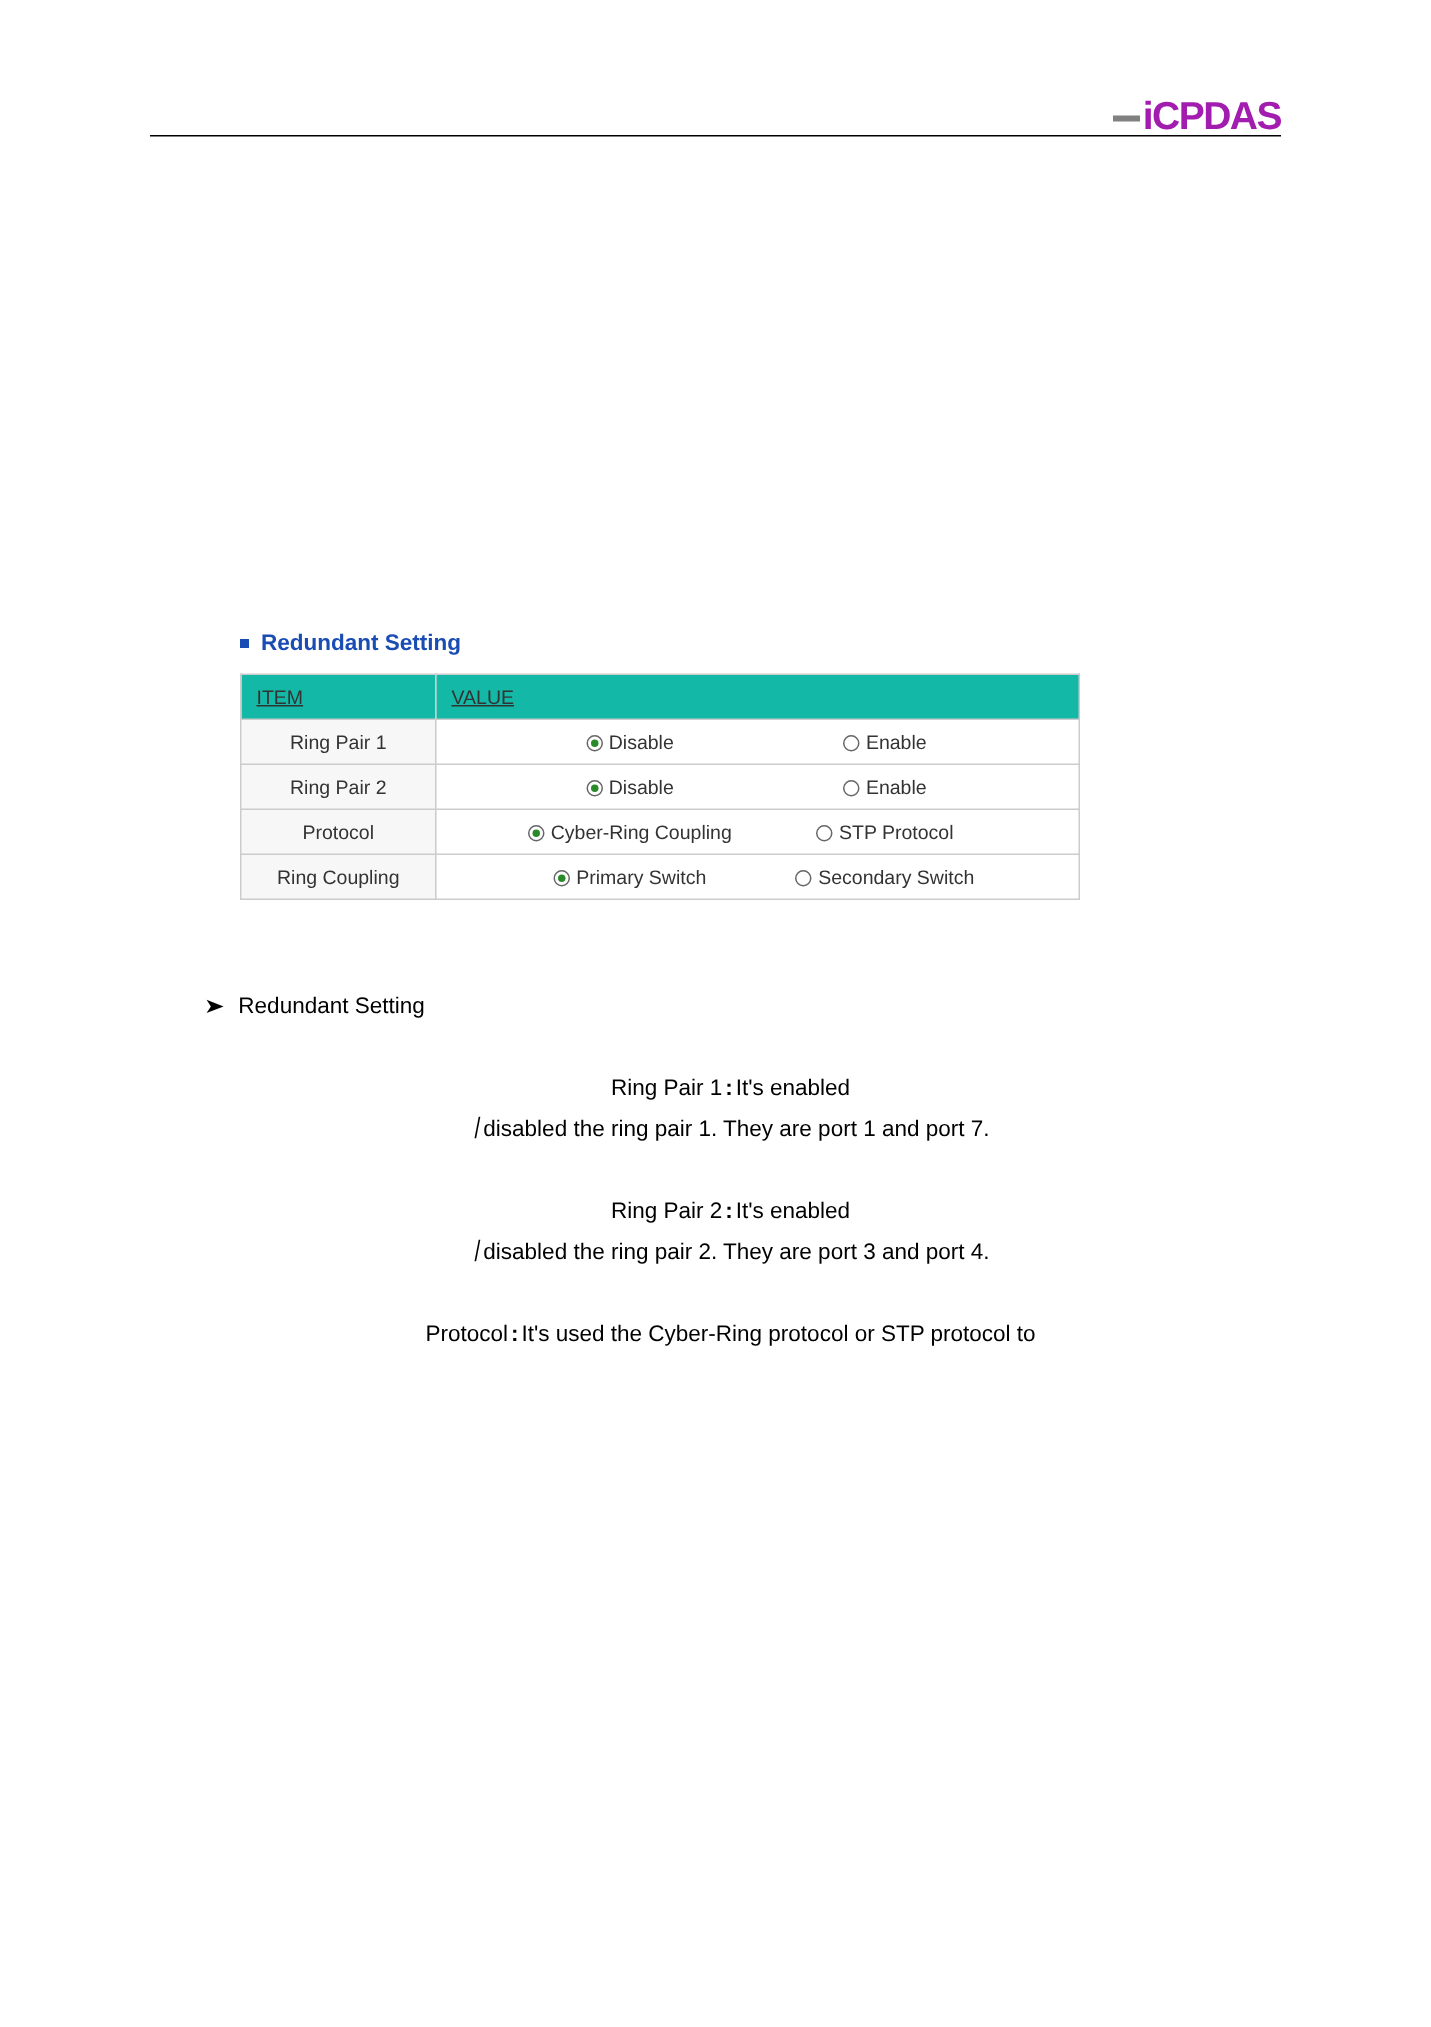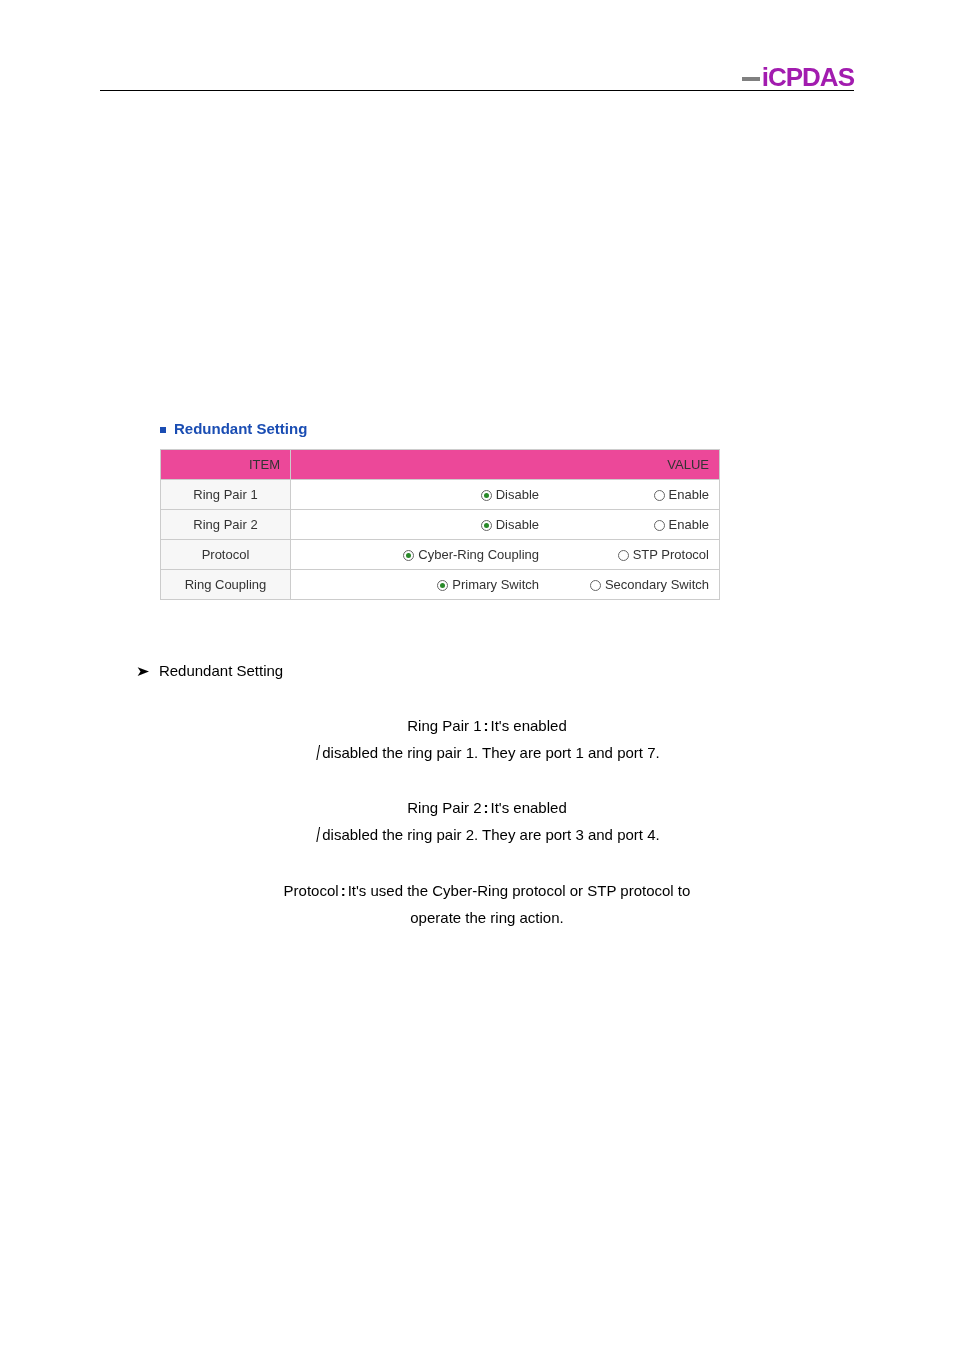--- a/index.html
+++ b/index.html
@@ -59,28 +59,29 @@
   }
   table.settings {
     border-collapse: collapse;
     width: 100%;
     font-size: 13px;
     color: #333;
   }
   table.settings th, table.settings td {
     border: 1px solid #ccc;
     padding: 6px 10px;
-    text-align: right;
+    text-align: center;
     vertical-align: middle;
     height: 30px;
   }
   table.settings thead th {
-    background: #ec4899;
+    background: #14b8a6;
     font-weight: normal;
-    text-align: right;
+    text-align: left;
+    text-decoration: underline;
   }
   table.settings td.item-cell {
     background: #f7f7f7;
     text-align: center;
     width: 130px;
   }
   .radio {
     display: inline-block;
     width: 11px;
     height: 11px;
@@ -184,16 +185,15 @@
       <div class="def-item">
         <div><span class="def-label">Ring Pair 1</span><span class="colon">:</span><span>It's enabled</span></div>
         <div><span class="slash">/</span><span>disabled the ring pair 1. They are port 1 and port 7.</span></div>
       </div>
       <div class="def-item">
         <div><span class="def-label">Ring Pair 2</span><span class="colon">:</span><span>It's enabled</span></div>
         <div><span class="slash">/</span><span>disabled the ring pair 2. They are port 3 and port 4.</span></div>
       </div>
       <div class="def-item">
         <div><span class="def-label">Protocol</span><span class="colon">:</span><span>It's used the Cyber-Ring protocol or STP protocol to</span></div>
-        <div>operate the ring action.</div>
       </div>
     </div>
 </div>
 
 </body></html>

